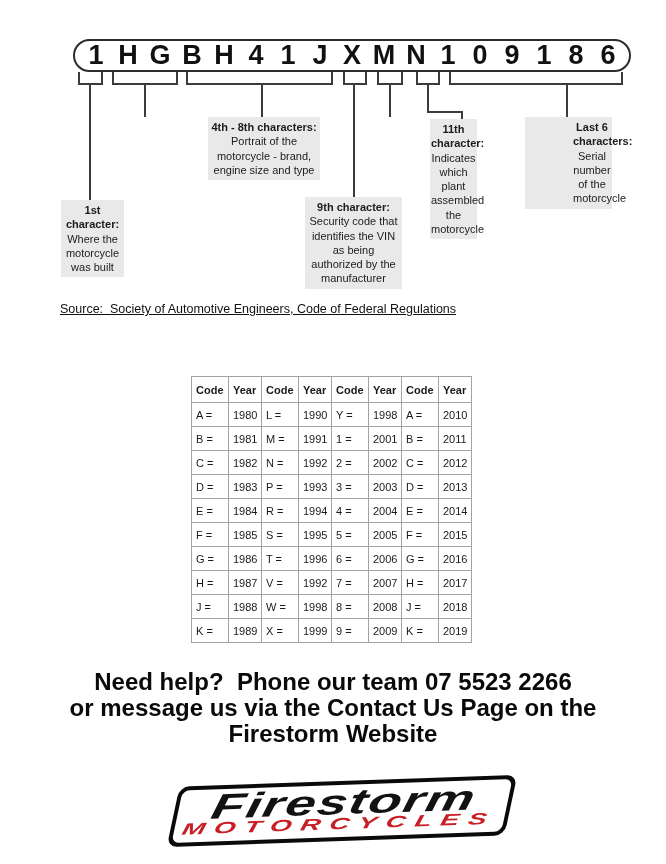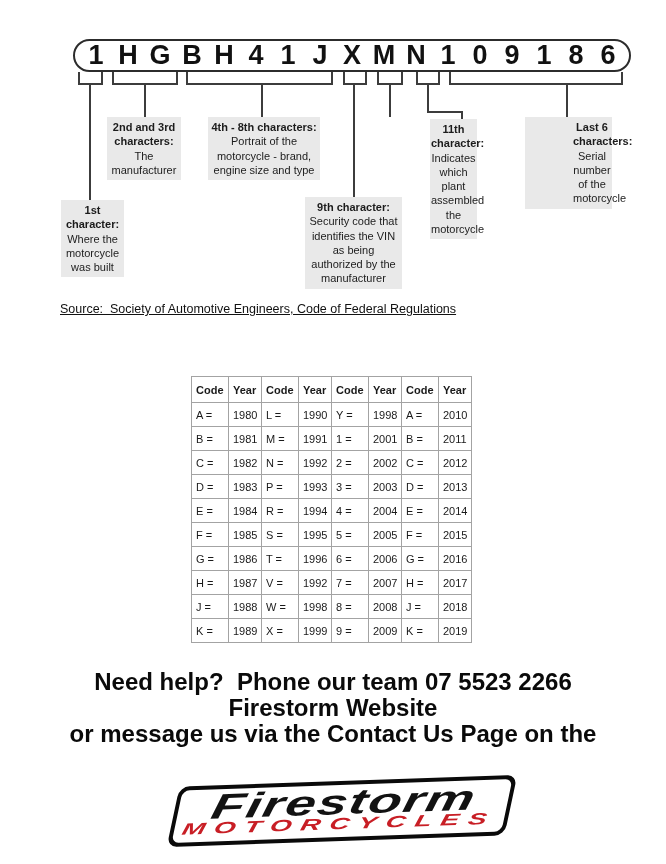--- a/index.html
+++ b/index.html
@@ -141,24 +141,20 @@
   <div class="vline d5"></div>
   <div class="vline d6a"></div>
   <div class="hline d6b"></div>
   <div class="vline d6c"></div>
   <div class="vline d7"></div>
 
   <div class="callout c1">
     <b>1st character:</b>
     <span>Where the motorcycle was built</span>
   </div>
-  <div class="callout c2">
-    <b>2nd and 3rd characters:</b>
-    <span>The manufacturer</span>
-  </div>
   <div class="callout c3">
     <b>4th - 8th characters:</b>
     <span>Portrait of the motorcycle - brand, engine size and type</span>
   </div>
   <div class="callout c9">
     <b>9th character:</b>
     <span>Security code that identifies the VIN as being authorized by the manufacturer</span>
   </div>
   <div class="callout c11">
     <b>11th character:</b>
@@ -283,22 +279,22 @@
           <td>9 =</td>
           <td>2009</td>
           <td>K =</td>
           <td>2019</td>
         </tr>
       </tbody>
   </table>
 
   <div class="help">
     <div>Need help?  Phone our team 07 5523 2266</div>
+    <div>or message us via the Contact Us Page on the</div>
     <div>Firestorm Website</div>
-    <div>or message us via the Contact Us Page on the</div>
   </div>
 
   <div class="logo">
     <div class="logo-inner">
       <div class="logo-title">Firestorm</div>
       <div class="logo-sub">MOTORCYCLES</div>
     </div>
   </div>
 
 </div>

